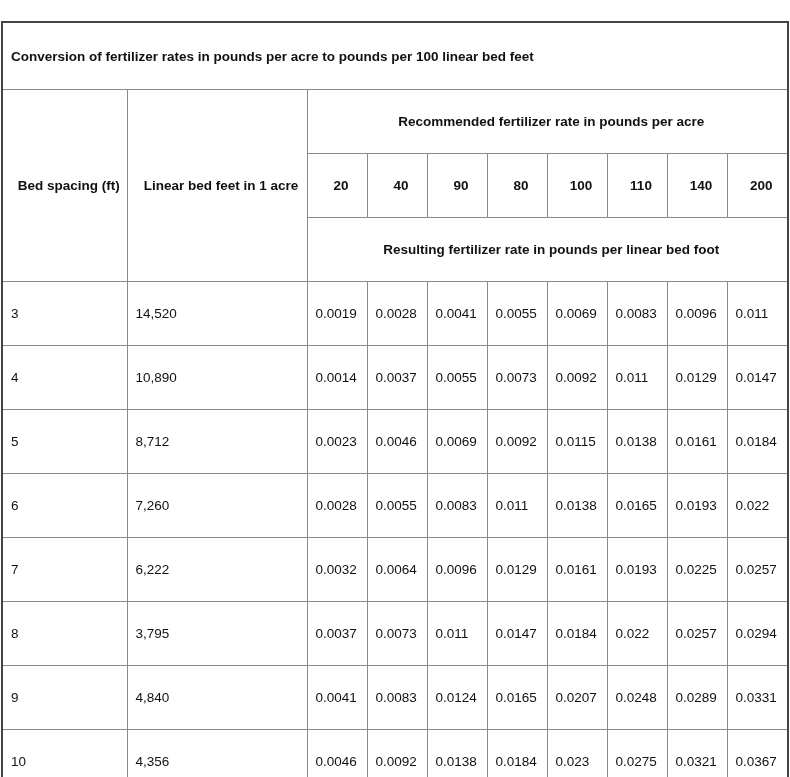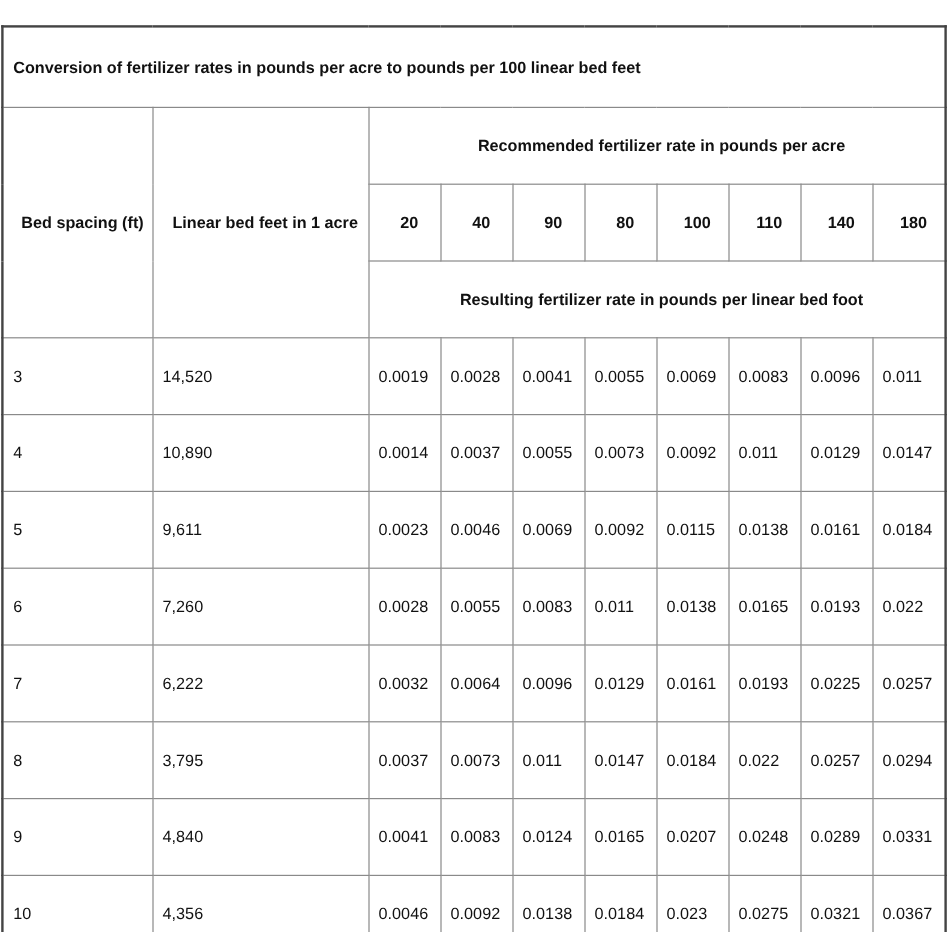--- a/index.html
+++ b/index.html
@@ -58,21 +58,21 @@
       <th class="group" colspan="8">Recommended fertilizer rate in pounds per acre</th>
     </tr>
     <tr class="hdr" id="rate-row">
         <th class="rate">20</th>
         <th class="rate">40</th>
         <th class="rate">90</th>
         <th class="rate">80</th>
         <th class="rate">100</th>
         <th class="rate">110</th>
         <th class="rate">140</th>
-        <th class="rate">180</th>
+        <th class="rate">200</th>
       </tr>
     <tr class="hdr">
       <th class="group" colspan="8">Resulting fertilizer rate in pounds per linear bed foot</th>
     </tr>
   </thead>
   <tbody id="table-body">
       <tr class="data">
         <td>3</td>
         <td>14,520</td>
         <td class="val">0.0019</td>
@@ -91,21 +91,21 @@
         <td class="val">0.0037</td>
         <td class="val">0.0055</td>
         <td class="val">0.0073</td>
         <td class="val">0.0092</td>
         <td class="val">0.011</td>
         <td class="val">0.0129</td>
         <td class="val">0.0147</td>
       </tr>
       <tr class="data">
         <td>5</td>
-        <td>9,611</td>
+        <td>8,712</td>
         <td class="val">0.0023</td>
         <td class="val">0.0046</td>
         <td class="val">0.0069</td>
         <td class="val">0.0092</td>
         <td class="val">0.0115</td>
         <td class="val">0.0138</td>
         <td class="val">0.0161</td>
         <td class="val">0.0184</td>
       </tr>
       <tr class="data">

